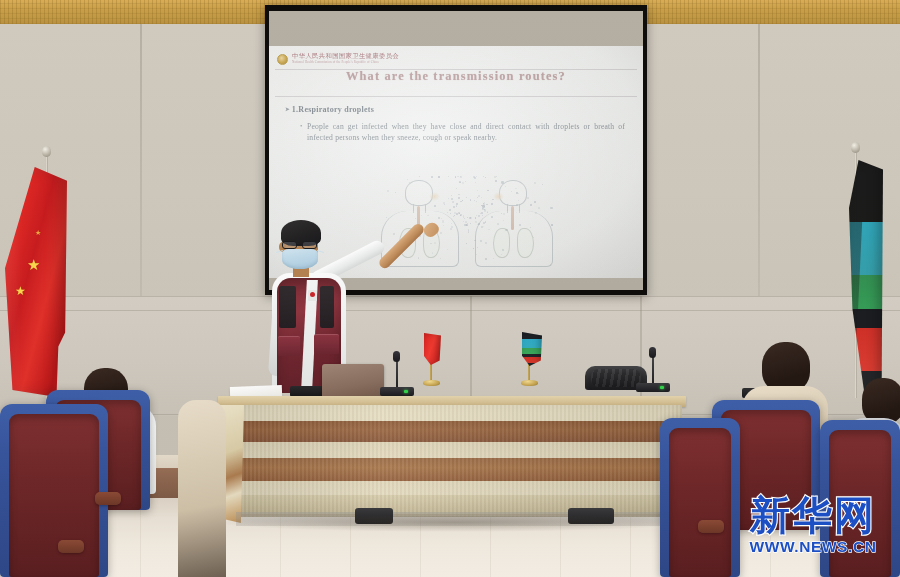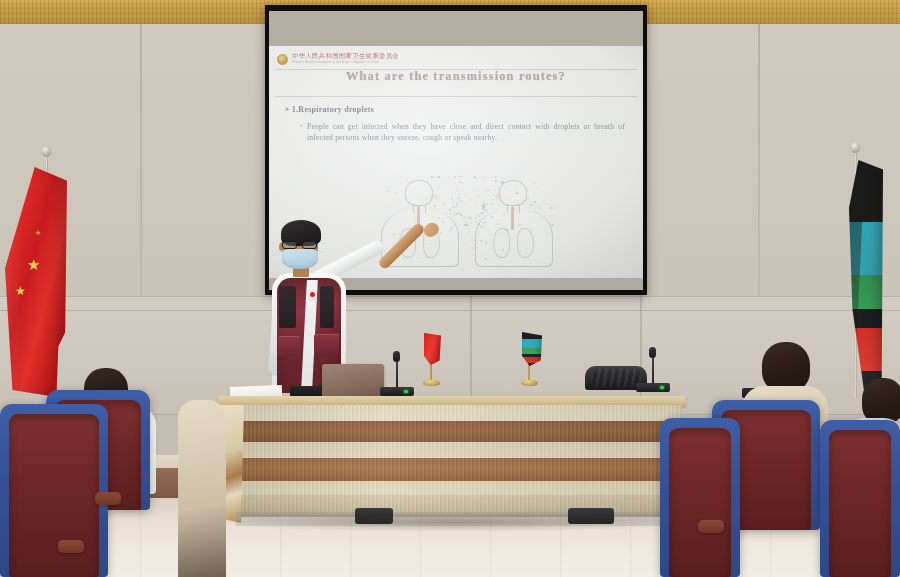--- a/index.html
+++ b/index.html
@@ -850,15 +850,17 @@
     </div>
   <div class="chair" style="left:820px; top:420px; width:80px; height:157px;">
       <div class="pad"></div>
     </div>
   <div class="chair" style="left:660px; top:418px; width:80px; height:159px;">
       <div class="pad"></div>
     </div>
   <div class="armrest" style="left:698px; top:520px;"></div>
 
   <div id="watermark">
+    <div id="wm-cn">新华网</div>
+    <div id="wm-url">WWW.NEWS.CN</div>
   </div>
 
 </div>
 
 </body></html>

